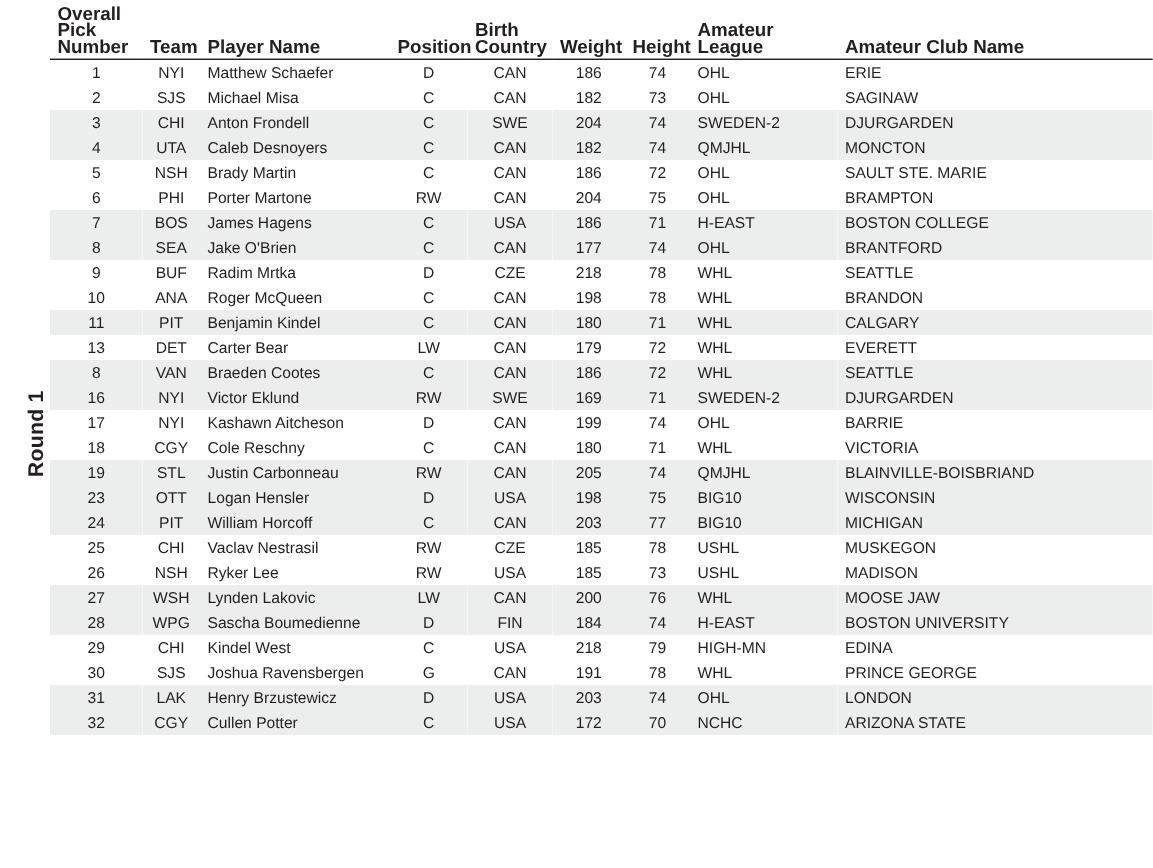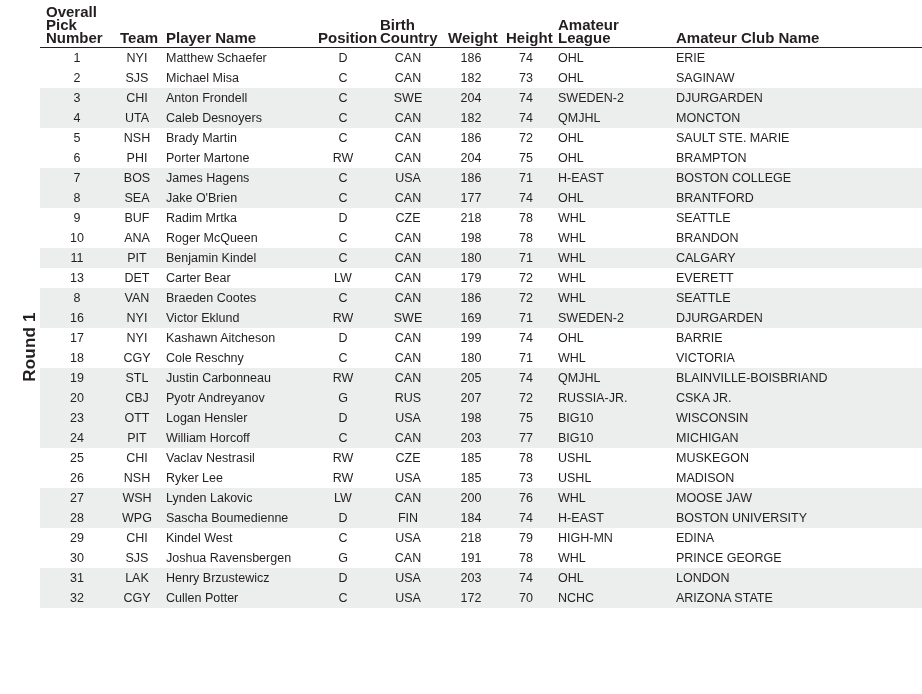--- a/index.html
+++ b/index.html
@@ -334,31 +334,20 @@
             <td class="ta-c">STL</td>
             <td class="ta-l">Justin Carbonneau</td>
             <td class="ta-c">RW</td>
             <td class="ta-c">CAN</td>
             <td class="ta-c">205</td>
             <td class="ta-c">74</td>
             <td class="ta-l">QMJHL</td>
             <td class="ta-l">BLAINVILLE-BOISBRIAND</td>
           </tr>
           <tr class="alt">
-            <td class="ta-c">20</td>
-            <td class="ta-c">CBJ</td>
-            <td class="ta-l">Pyotr Andreyanov</td>
-            <td class="ta-c">G</td>
-            <td class="ta-c">RUS</td>
-            <td class="ta-c">207</td>
-            <td class="ta-c">72</td>
-            <td class="ta-l">RUSSIA-JR.</td>
-            <td class="ta-l">CSKA JR.</td>
-          </tr>
-          <tr class="alt">
             <td class="ta-c">23</td>
             <td class="ta-c">OTT</td>
             <td class="ta-l">Logan Hensler</td>
             <td class="ta-c">D</td>
             <td class="ta-c">USA</td>
             <td class="ta-c">198</td>
             <td class="ta-c">75</td>
             <td class="ta-l">BIG10</td>
             <td class="ta-l">WISCONSIN</td>
           </tr>

